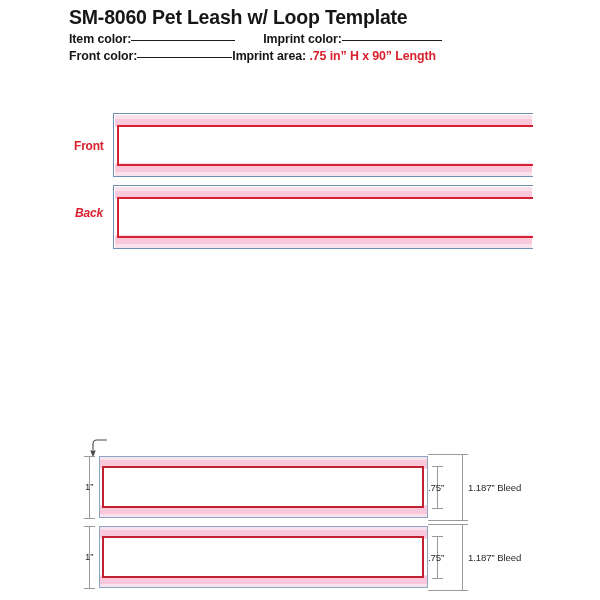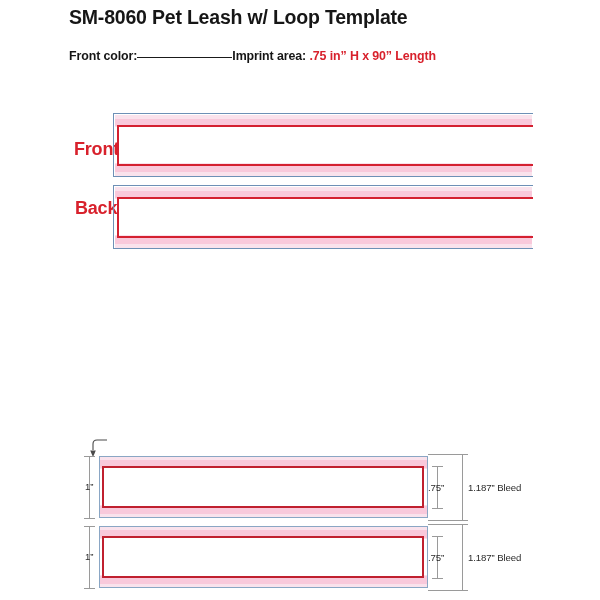--- a/index.html
+++ b/index.html
@@ -49,27 +49,27 @@
   }
   .r-item   { width: 104px; }
   .r-imp    { width: 100px; }
   .r-bleed  { width: 95px; }
   .gap-mid  { display: inline-block; width: 28px; }
   .red-txt  { color: #d8212c; }
 
   
   .fb-label {
     position: absolute;
-    font-size: 18px;
+    font-size: 12px;
     font-weight: bold;
     color: #d8212c;
     letter-spacing: -0.2px;
   }
   .fb-front { left: 74px; top: 139px; }
-  .fb-back  { left: 75px; top: 198px; }
+  .fb-back  { left: 75px; top: 206px; font-style: italic; }
 
   
   .strip {
     position: absolute;
     box-sizing: border-box;
   }
   
   .strip-blue {
     border-top: 1.6px solid #6e90b6;
     border-left: 1.6px solid #6e90b6;
@@ -156,20 +156,23 @@
     pointer-events: none;
   }
 </style>
 </head>
 <body>
 
 <div id="page">
 
   <div class="hdr-title">SM-8060 Pet Leash w/ Loop Template</div>
 
+  <div class="hdr-row hdr-row-1">
+    <span>Item color:</span><span class="rule r-item"></span><span class="gap-mid"></span><span>Imprint color:</span><span class="rule r-imp"></span>
+  </div>
 
   <div class="hdr-row hdr-row-2">
     <span>Front color:</span><span class="rule r-bleed"></span><span>Imprint area:</span>
     <span class="red-txt">.75 in” H x 90” Length</span>
   </div>
 
   <div class="fb-label fb-front">Front</div>
   <div class="fb-label fb-back">Back</div>
 
   <div>

